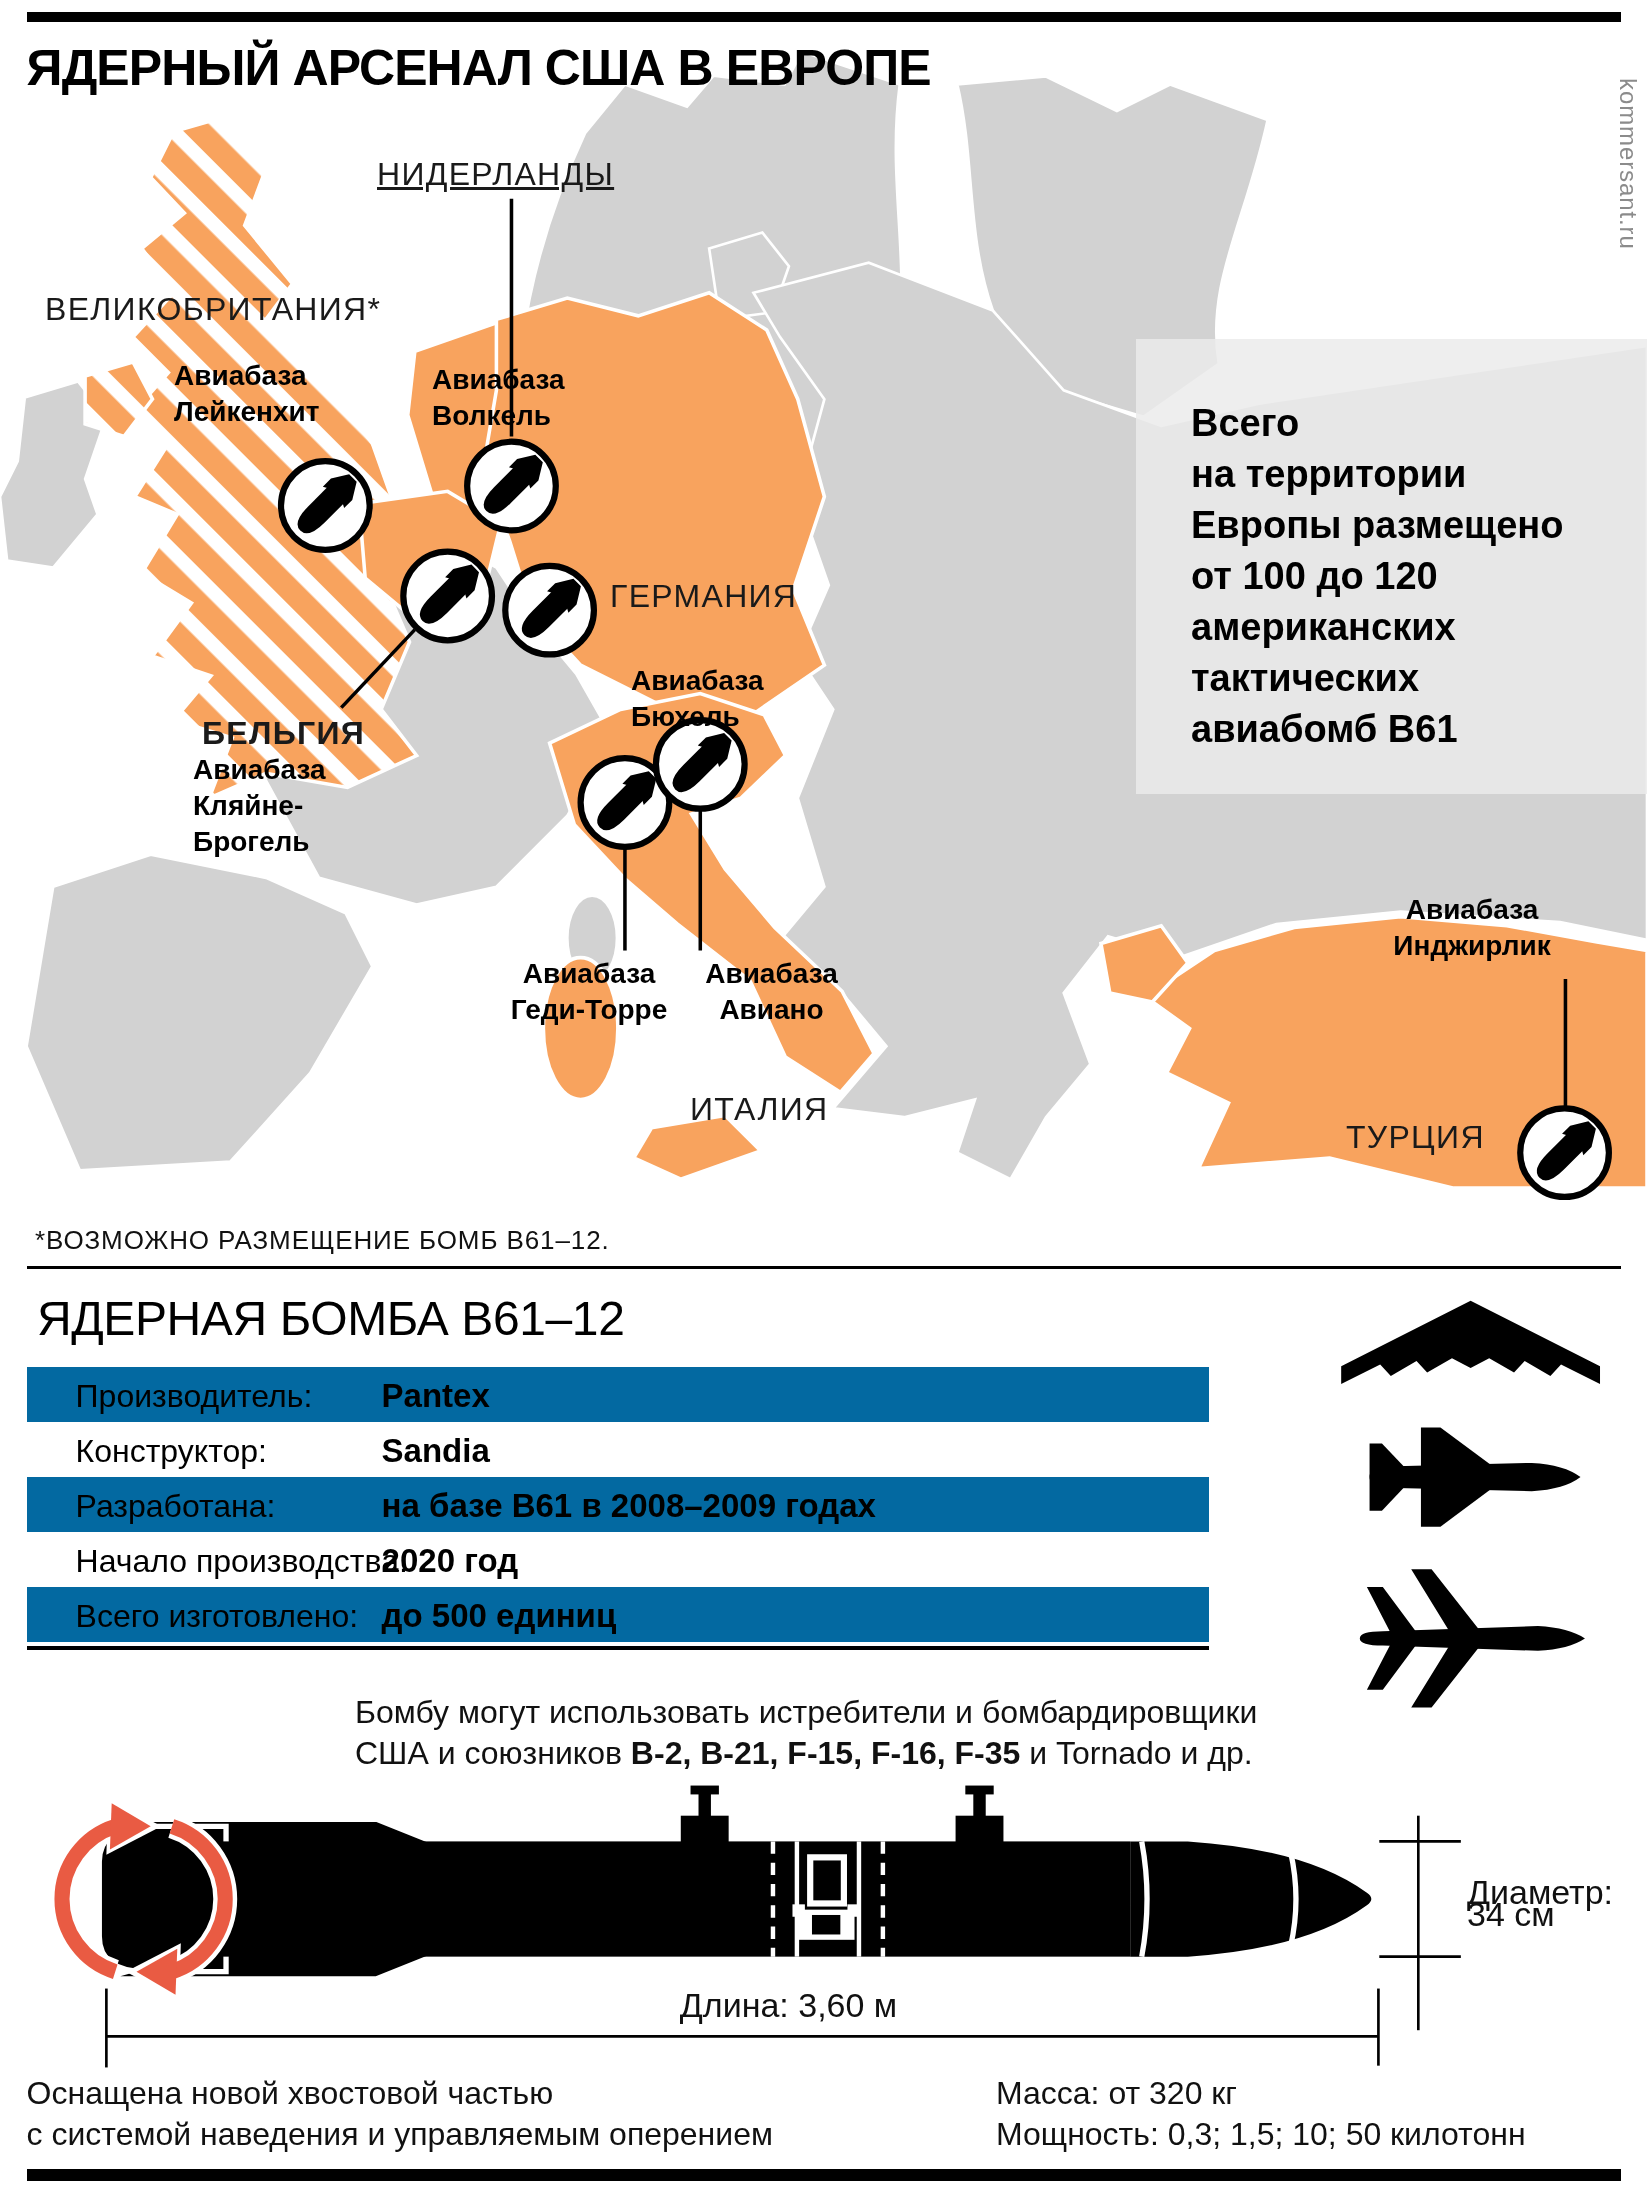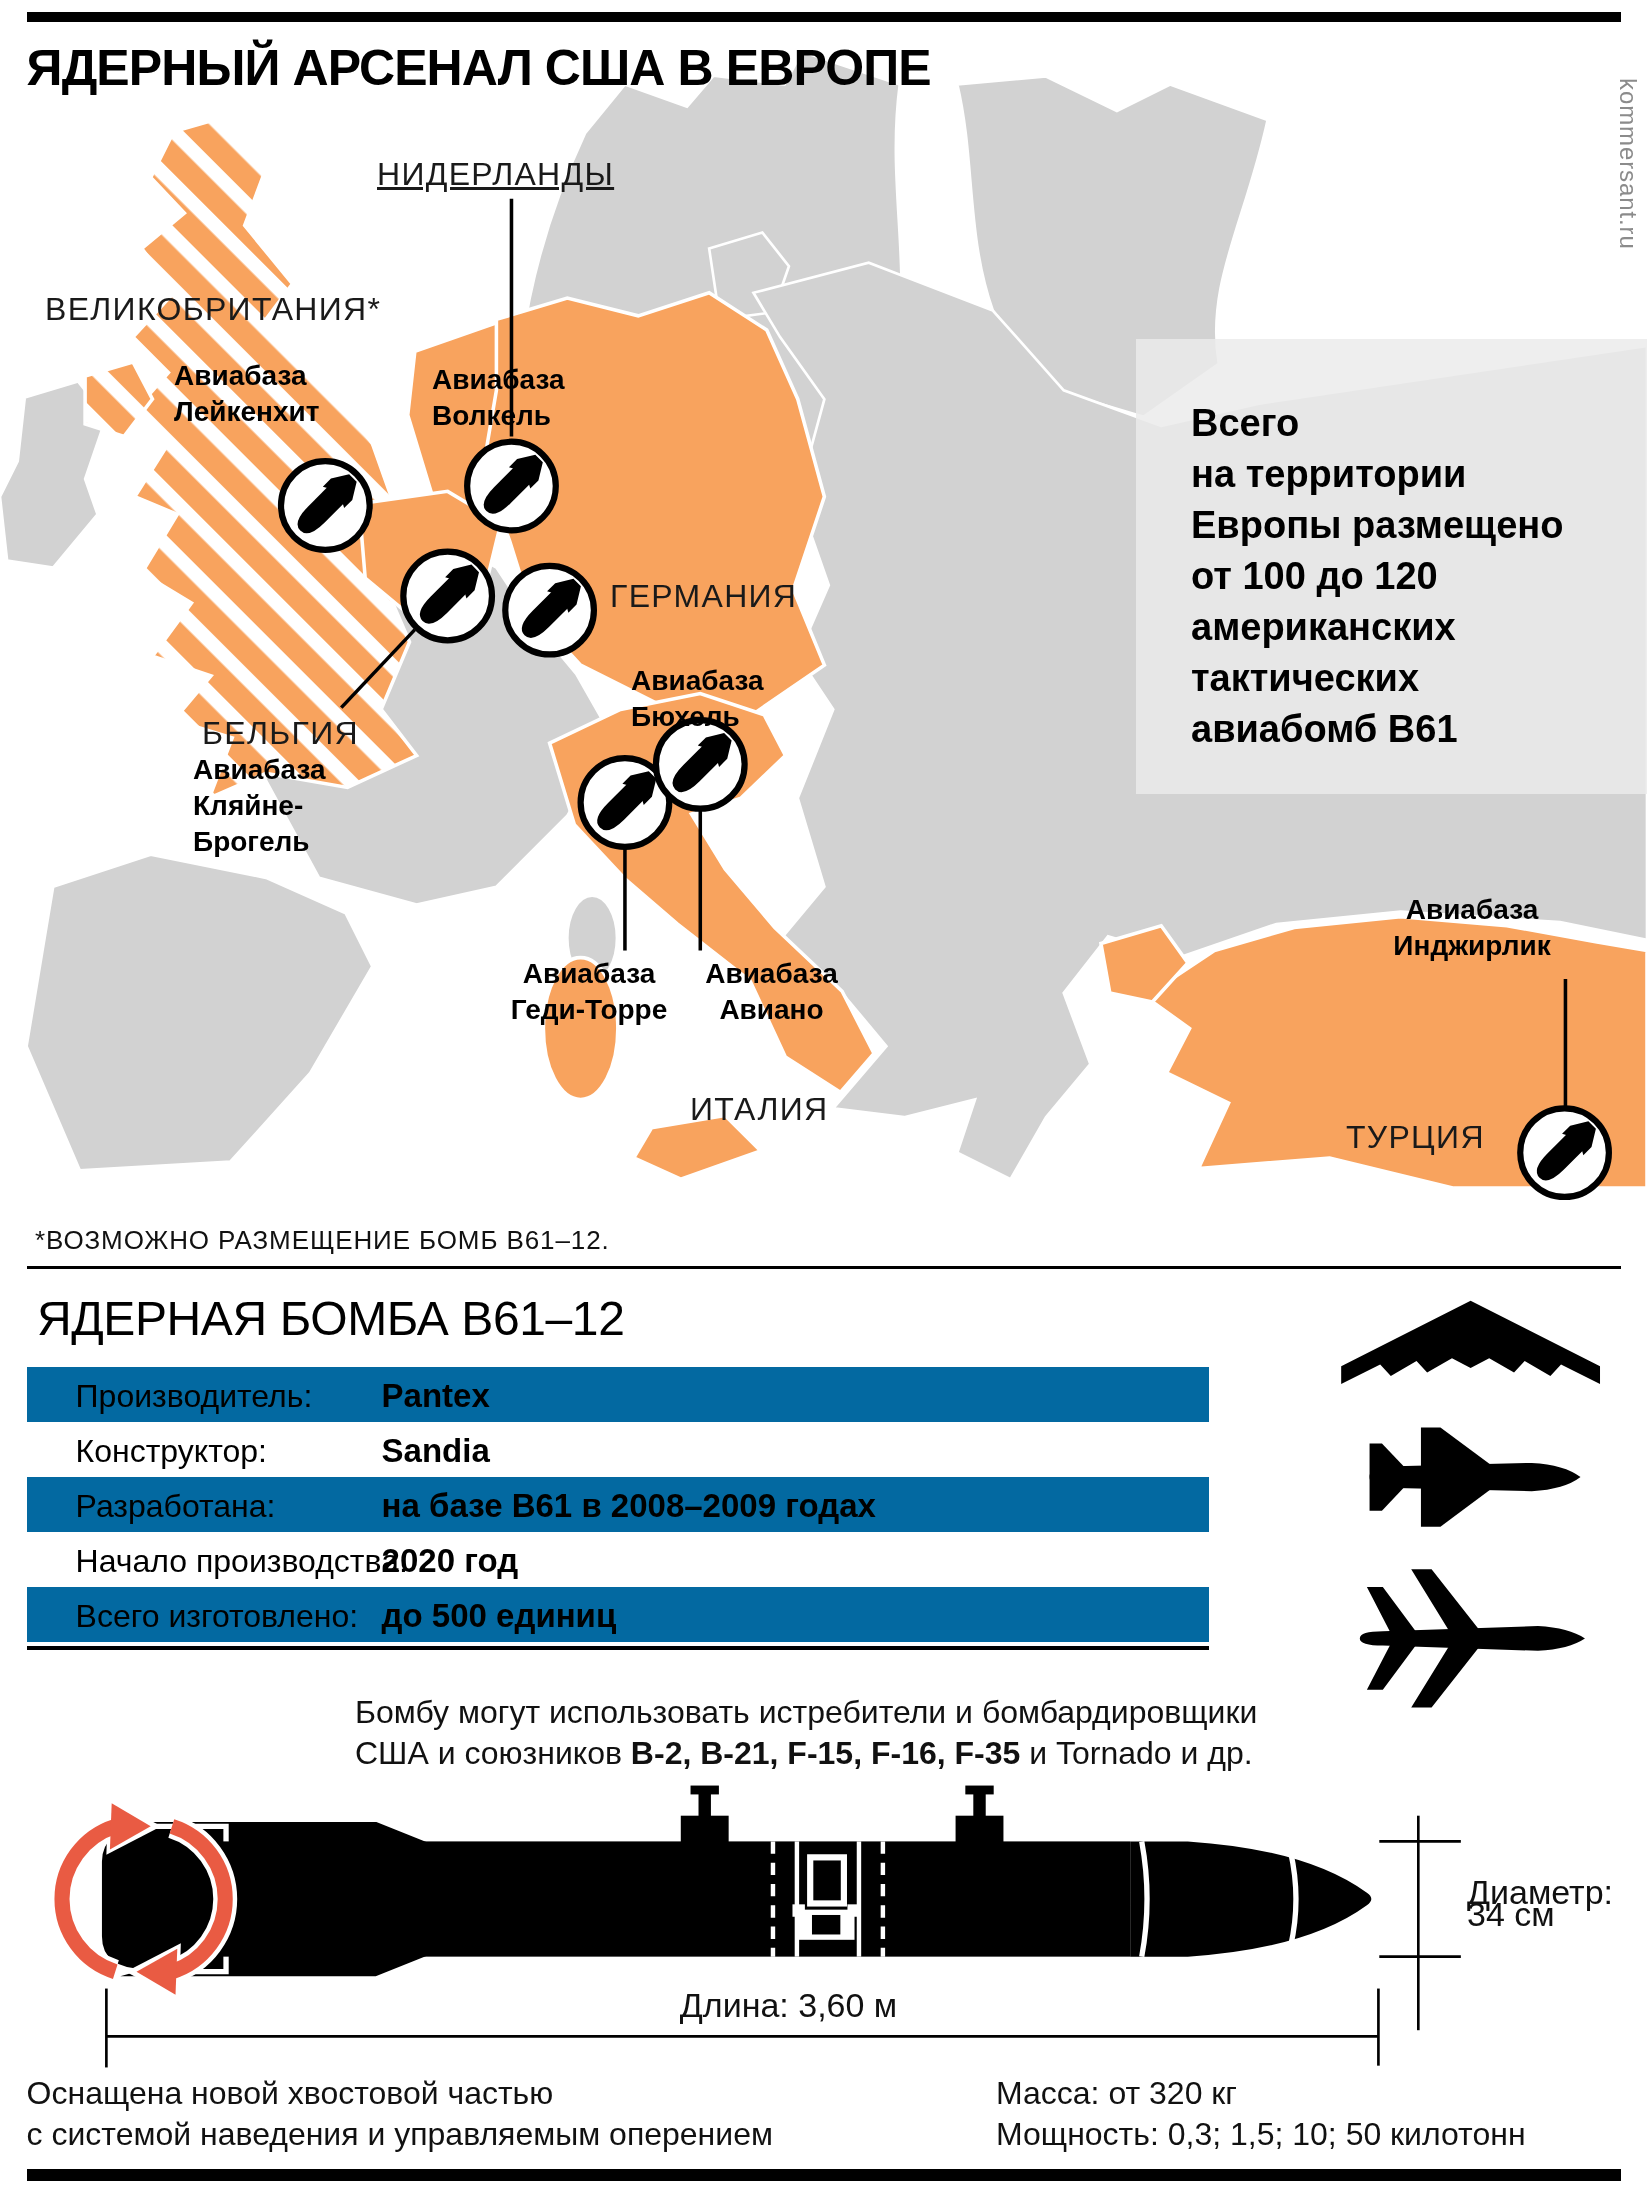--- a/index.html
+++ b/index.html
@@ -158,21 +158,21 @@
     </g>
   </svg>
 
   <div class="abs topbar"></div>
   <div class="abs title">ЯДЕРНЫЙ АРСЕНАЛ США В ЕВРОПЕ</div>
   <div class="abs watermark">kommersant.ru</div>
 
   <div class="abs country-label" style="left:45px;top:291px;">ВЕЛИКОБРИТАНИЯ*</div>
   <div class="abs country-label" style="left:377px;top:156px;text-decoration:underline;">НИДЕРЛАНДЫ</div>
   <div class="abs country-label" style="left:610px;top:578px;">ГЕРМАНИЯ</div>
-  <div class="abs country-label" style="left:202px;top:715px;">БЕЛЬГИЯ</div>
+  <div class="abs country-label" style="left:202px;top:715px;font-weight:bold;">БЕЛЬГИЯ</div>
   <div class="abs country-label" style="left:690px;top:1091px;">ИТАЛИЯ</div>
   <div class="abs country-label" style="left:1346px;top:1119px;">ТУРЦИЯ</div>
 
   <div class="abs base-label" style="left:174px;top:358px;">
     <div>Авиабаза</div>
     <div>Лейкенхит</div>
   </div>
   <div class="abs base-label" style="left:432px;top:362px;">
     <div>Авиабаза</div>
     <div>Волкель</div>

